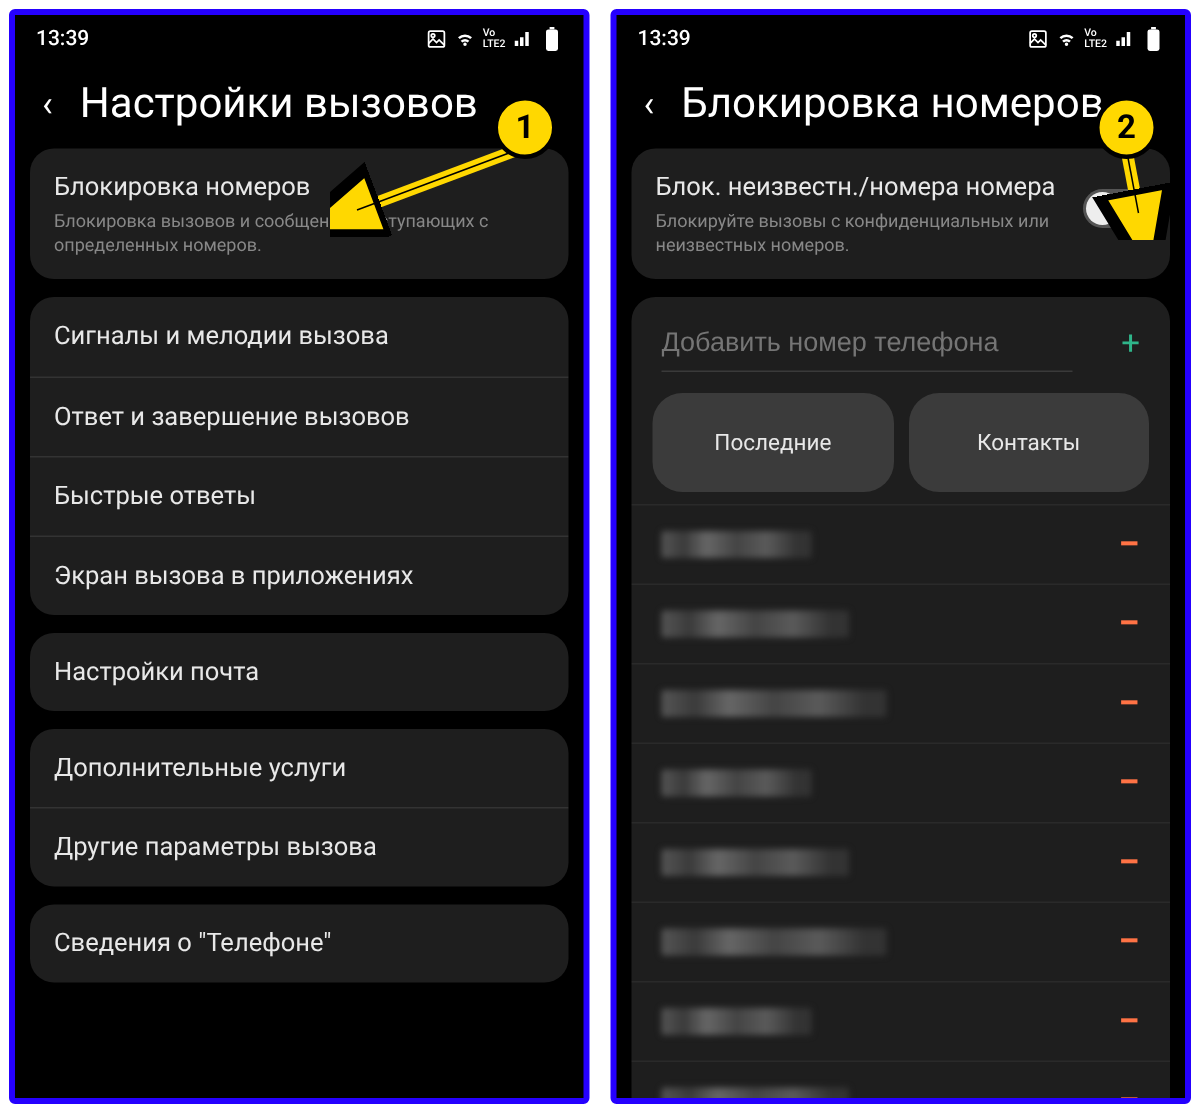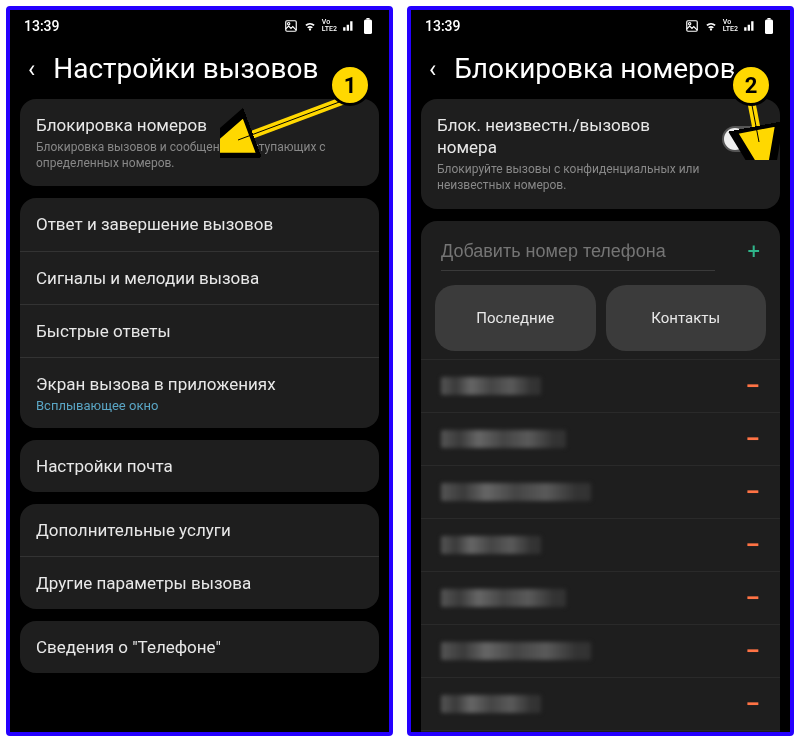--- a/index.html
+++ b/index.html
@@ -201,31 +201,30 @@
   <div class="content">
     <div class="card">
       <div class="card-item">
         <div class="item-title">Блокировка номеров</div>
         <div class="item-subtitle">Блокировка вызовов и сообщений, поступающих с определенных номеров.</div>
       </div>
     </div>
 
     <div class="card">
       <div class="card-item">
+          <div class="item-title">Сигналы и мелодии вызова</div>
+        </div>
+      <div class="card-item">
           <div class="item-title">Ответ и завершение вызовов</div>
         </div>
       <div class="card-item">
-          <div class="item-title">Сигналы и мелодии вызова</div>
-        </div>
-      <div class="card-item">
           <div class="item-title">Быстрые ответы</div>
         </div>
       <div class="card-item">
         <div class="item-title">Экран вызова в приложениях</div>
-        <div class="item-subtext">Всплывающее окно</div>
       </div>
     </div>
 
     <div class="card">
       <div class="card-item">
           <div class="item-title">Настройки почта</div>
         </div>
     </div>
 
     <div class="card">
@@ -291,21 +290,21 @@
         </marker>
       </defs>
     <path d="M40,10 L48,52" stroke="#ffd800" stroke-width="8" marker-end="url(#ah2)"></path>
     <path d="M40,10 L48,52" stroke="#000" stroke-width="1" fill="none"></path>
   </svg>
 
   <div class="content">
     <div class="card">
       <div class="card-item toggle-row">
         <div class="item-text">
-          <div class="item-title">Блок. неизвестн./вызовов номера</div>
+          <div class="item-title">Блок. неизвестн./номера номера</div>
           <div class="item-subtitle">Блокируйте вызовы с конфиденциальных или неизвестных номеров.</div>
         </div>
         <div class="toggle"></div>
       </div>
     </div>
 
     <div class="card" style="padding-top:8px;">
       <div class="input-row">
         <input class="add-input" placeholder="Добавить номер телефона" style="">
         <span class="add-btn">+</span>

